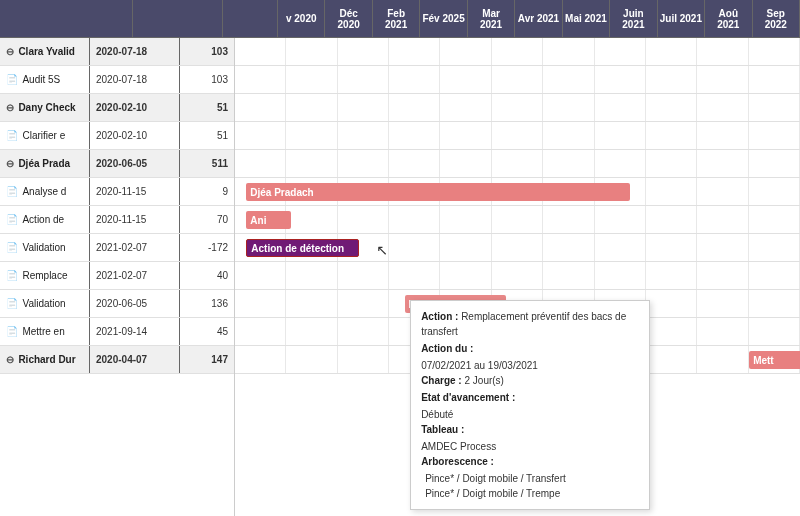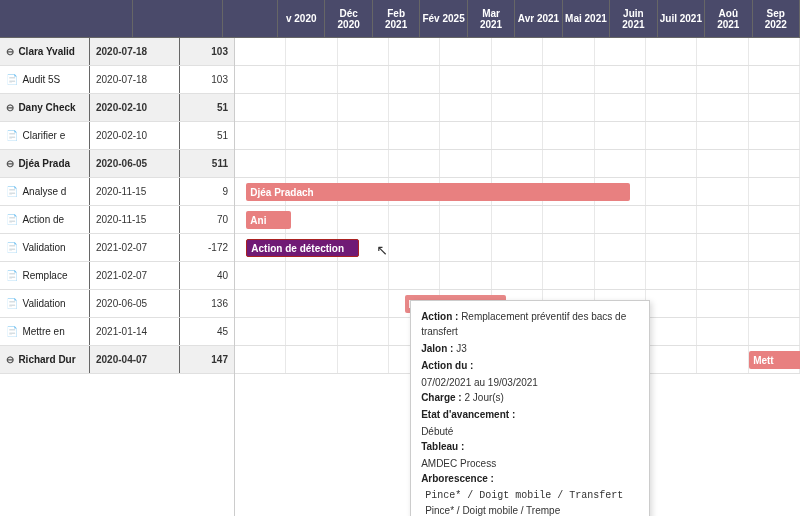--- a/index.html
+++ b/index.html
@@ -322,21 +322,21 @@
           <div class="col-date">2021-02-07</div>
           <div class="col-duree">40</div>
         </div>
         <div class="table-row sub-row">
           <div class="col-action"><span class="doc-icon">📄</span>Validation</div>
           <div class="col-date">2020-06-05</div>
           <div class="col-duree">136</div>
         </div>
         <div class="table-row sub-row">
           <div class="col-action"><span class="doc-icon">📄</span>Mettre en</div>
-          <div class="col-date">2021-01-14</div>
+          <div class="col-date">2021-09-14</div>
           <div class="col-duree">45</div>
         </div>
         <div class="table-row group-row">
           <div class="col-action"><span class="expand-icon">⊖</span>Richard Dur</div>
           <div class="col-date">2020-04-07</div>
           <div class="col-duree">147</div>
         </div>
       </div>
 
     <div class="right-pane" id="right-pane" style="position: relative;">
@@ -499,29 +499,28 @@
             <div class="grid-cell"></div>
           </div>
           <div class="gantt-bar bar-pink" style="top: 145px; left: 2%; width: 68%;">Djéa Pradach</div>
           <div class="gantt-bar bar-pink" style="top: 173px; left: 2%; width: 8%;">Ani</div>
           <div class="gantt-bar bar-red" style="top: 201px; left: 2%; width: 20%;">Action de détection</div>
           <div class="gantt-bar bar-salmon" style="top: 257px; left: 30%; width: 18%;">Remplacement</div>
           <div class="gantt-bar bar-pink" style="top: 313px; left: 91%; width: 10%;">Mett</div>
           <div style="position: absolute; top: 204px; left: 25%; width: 12px; height: 16px; font-size: 14px; color: rgb(51, 51, 51);">↖</div>
           <div class="tooltip-box" style="top: 262px; left: 31%;">
             <div class="tooltip-section"><span class="tt-label">Action :</span> <span class="tt-value">Remplacement préventif des bacs de transfert</span></div>
-            <div class="tooltip-section"><span class="tt-label">Jalon :</span> <span class="tt-value">J3</span></div>
             <div class="tooltip-section"><span class="tt-label">Action du :</span> <span class="tt-value"></span></div>
             <div class="tt-value" style="padding-left: 0px;">07/02/2021 au 19/03/2021</div>
             <div class="tooltip-section"><span class="tt-label">Charge :</span> <span class="tt-value">2 Jour(s)</span></div>
             <div class="tooltip-section"><span class="tt-label">Etat d'avancement :</span> <span class="tt-value"></span></div>
             <div class="tt-value">Débuté</div>
             <div class="tooltip-section"><span class="tt-label">Tableau :</span> <span class="tt-value"></span></div>
             <div class="tt-value">AMDEC Process</div>
             <div class="tt-label tooltip-section">Arborescence :</div>
-            <div class="tt-value" style="padding-left: 4px; font-family: Liberation Mono, monospace;">Pince* / Doigt mobile / Transfert</div>
+            <div class="tt-value" style="padding-left: 4px;">Pince* / Doigt mobile / Transfert</div>
             <div class="tt-value" style="padding-left: 4px;">Pince* / Doigt mobile / Trempe</div>
           </div>
         </div>
     </div>
 
   </div>
 </div>
 
 </body></html>

